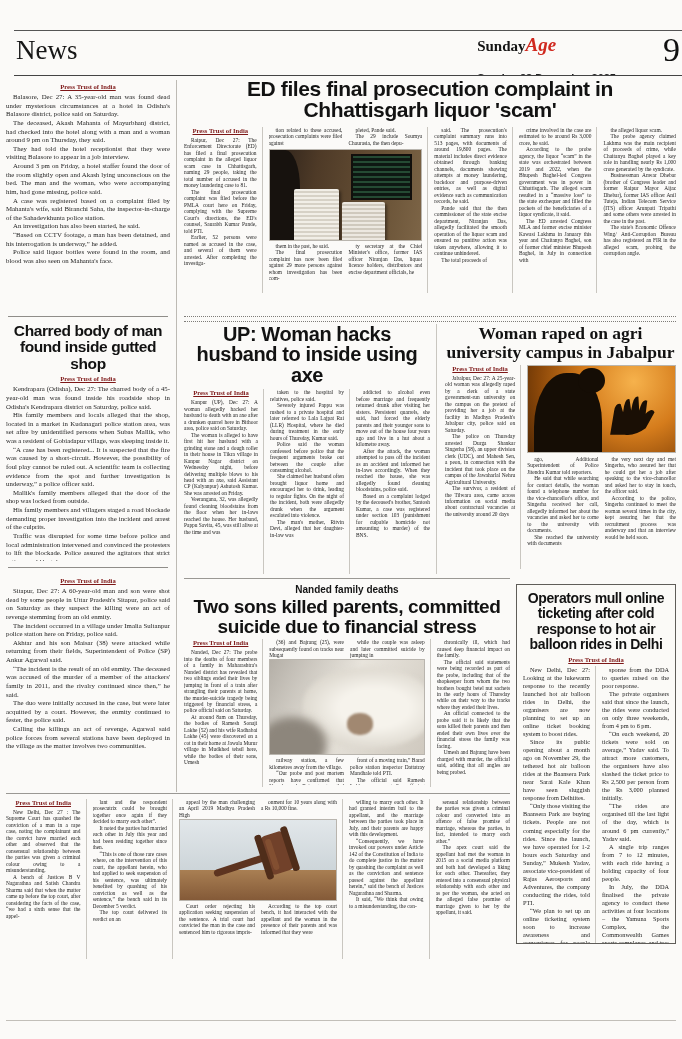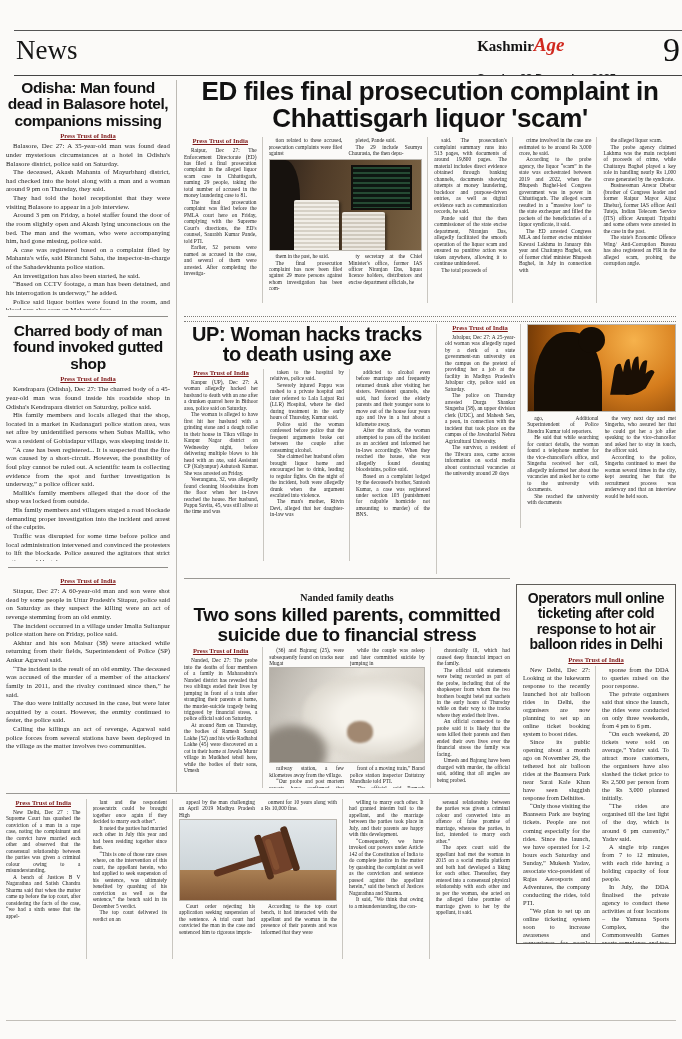--- a/index.html
+++ b/index.html
@@ -23,21 +23,21 @@
   .cols{display:flex;gap:6px;overflow:hidden;}
   .c{flex:1;overflow:hidden;border-right:1px solid #c9c6c0;padding-right:5px;}
   .c:last-child{border-right:none;padding-right:0;}
   .wide{flex:2.12;overflow:hidden;border-right:1px solid #c9c6c0;padding-right:5px;}
   .minirow{display:flex;gap:6px;overflow:hidden;}
   .mini{flex:1;overflow:hidden;}
   .hl-sans{font-family:"Liberation Sans",sans-serif;font-weight:bold;color:#121212;text-align:center;margin:0;letter-spacing:-.4px;}
   .hl-serif{font-family:"Liberation Serif",serif;font-weight:bold;color:#121212;text-align:center;margin:0;}
   .byline{font-family:"Liberation Serif",serif;font-weight:bold;font-size:6.6px;color:#7d1717;text-align:center;
           text-decoration:underline;margin:3px 0 3px 0;}
-  .kicker{font-family:Liberation Serif, serif;font-weight:bold;font-size:10px;color:#161616;text-align:center;margin:8px 0 2px 0;}
+  .kicker{font-family:Liberation Sans, sans-serif;font-weight:bold;font-size:10px;color:#161616;text-align:center;margin:0 0 2px 0;}
   .hsep{border-top:1px solid #8f8d89;margin:6px 2px;}
   .dotted{height:4px;border-top:1px dotted #7e7c78;border-bottom:1px dotted #7e7c78;}
   .rule{position:absolute;border-top:1px solid #9a9894;}
   
   .photo{position:relative;width:100%;overflow:hidden;border:1px solid #b9b5ae;box-sizing:border-box;}
   .ed-photo{height:92px;background:linear-gradient(100deg,#2a2019 0%,#4e3a27 30%,#6b5438 75%,#7d6547 100%);}
   .ed-photo .figure{position:absolute;left:-4%;top:0;width:24%;height:105%;background:#17120e;border-radius:0 40% 0 0;}
   .ed-photo .monitor{position:absolute;right:6%;top:5%;width:38%;height:46%;background:repeating-linear-gradient(180deg,#254a33 0 2px,#0e1712 2px 5px);border:2px solid #120f0c;}
   .ed-photo .stack1{position:absolute;left:16%;bottom:-2%;width:30%;height:58%;border-radius:2px;background:repeating-linear-gradient(180deg,#f1eee7 0 2px,#d6d1c6 2px 4px);box-shadow:2px 2px 3px rgba(0,0,0,.4);}
   .ed-photo .stack2{position:absolute;left:48%;bottom:-2%;width:28%;height:44%;border-radius:2px;background:repeating-linear-gradient(180deg,#ece8e0 0 2px,#cfc9bd 2px 4px);box-shadow:2px 2px 3px rgba(0,0,0,.4);}
@@ -54,44 +54,43 @@
   .opbox{border:1px solid #5f5d59;background:#fbfaf7;padding:6px 6px;box-sizing:border-box;}
 </style>
 </head>
 <body>
 
 <div class="page">
 
   <header class="abs masthead">
     <div class="section-title">News</div>
     <div class="brandblock">
-      <span class="brand-black">Kashmir</span><span class="brand-red">Age</span>
+      <span class="brand-black">Sunday</span><span class="brand-red">Age</span>
       <div class="dateline">Sunday 28 December 2025</div>
     </div>
     <div class="pagenum">9</div>
   </header>
 
   <aside class="abs" style="left:6px;top:80px;width:171px;height:712px;border-right:1px solid #bdbab4;padding-right:6px;box-sizing:border-box;">
     <article style="height:230px;overflow:hidden;">
-      <h2 class="hl-sans" style="font-size:15.5px;line-height:1.06;">Odisha: Man found dead in Balasore hotel, companions missing</h2>
       <div class="byline">Press Trust of India</div>
       <div class="body f7">
           <p class="para">Balasore, Dec 27: A 35-year-old man was found dead under mysterious circumstances at a hotel in Odisha's Balasore district, police said on Saturday.</p>
           <p class="para">The deceased, Akash Mahanta of Mayurbhanj district, had checked into the hotel along with a man and a woman around 9 pm on Thursday, they said.</p>
           <p class="para">They had told the hotel receptionist that they were visiting Balasore to appear in a job interview.</p>
           <p class="para">Around 3 pm on Friday, a hotel staffer found the door of the room slightly open and Akash lying unconscious on the bed. The man and the woman, who were accompanying him, had gone missing, police said.</p>
           <p class="para">A case was registered based on a complaint filed by Mahanta's wife, said Biranchi Saha, the inspector-in-charge of the Sahadevkhunta police station.</p>
           <p class="para">An investigation has also been started, he said.</p>
           <p class="para">“Based on CCTV footage, a man has been detained, and his interrogation is underway,” he added.</p>
           <p class="para">Police said liquor bottles were found in the room, and blood was also seen on Mahanta's face.</p>
         </div>
     </article>
     <div class="hsep"></div>
     <article style="height:238px;overflow:hidden;">
-      <h2 class="hl-sans" style="font-size:15.5px;line-height:1.06;">Charred body of man found invoked gutted shop</h2>
+      <h2 class="hl-sans" style="font-size:15.5px;line-height:1.06;">Charred body of man found inside gutted shop</h2>
       <div class="byline">Press Trust of India</div>
       <div class="body f7">
           <p class="para">Kendrapara (Odisha), Dec 27: The charred body of a 45-year-old man was found inside his roadside shop in Odisha's Kendrapara district on Saturday, police said.</p>
           <p class="para">His family members and locals alleged that the shop, located in a market in Kudanagari police station area, was set afire by unidentified persons when Subas Mallik, who was a resident of Gobiadapur village, was sleeping inside it.</p>
           <p class="para">“A case has been registered... It is suspected that the fire was caused by a short-circuit. However, the possibility of foul play cannot be ruled out. A scientific team is collecting evidence from the spot and further investigation is underway,” a police officer said.</p>
           <p class="para">Mallik's family members alleged that the door of the shop was locked from outside.</p>
           <p class="para">His family members and villagers staged a road blockade demanding proper investigation into the incident and arrest of the culprits.</p>
           <p class="para">Traffic was disrupted for some time before police and local administration intervened and convinced the protesters to lift the blockade. Police assured the agitators that strict action would be taken.</p>
         </div>
     </article>
@@ -103,21 +102,21 @@
           <p class="para">The incident occurred in a village under Imalia Sultanpur police station here on Friday, police said.</p>
           <p class="para">Akhtar and his son Maisar (38) were attacked while returning from their fields, Superintendent of Police (SP) Ankur Agarwal said.</p>
           <p class="para">“The incident is the result of an old enmity. The deceased was accused of the murder of a member of the attackers' family in 2011, and the rivalry continued since then,” he said.</p>
           <p class="para">The duo were initially accused in the case, but were later acquitted by a court. However, the enmity continued to fester, the police said.</p>
           <p class="para">Calling the killings an act of revenge, Agarwal said police forces from several stations have been deployed in the village as the matter involves two communities.</p>
         </div>
     </article>
   </aside>
 
   <section class="abs" style="left:184px;top:78px;width:492px;height:236px;">
-    <h1 class="hl-sans" style="font-size:26px;line-height:1.02;margin-bottom:6px;">ED files final prosecution complaint in Chhattisgarh liquor 'scam'</h1>
+    <h1 class="hl-sans" style="font-size:21px;line-height:1.02;margin-bottom:6px;">ED files final prosecution complaint in Chhattisgarh liquor 'scam'</h1>
     <div class="cols" style="height:166px;">
       <div class="c">
         <div class="byline" style="margin-top:0;">Press Trust of India</div>
         <div class="body f5">
             <p class="para">Raipur, Dec 27: The Enforcement Directorate (ED) has filed a final prosecution complaint in the alleged liquor scam case in Chhattisgarh, naming 29 people, taking the total number of accused in the money laundering case to 81.</p>
             <p class="para">The final prosecution complaint was filed before the PMLA court here on Friday, complying with the Supreme Court's directions, the ED's counsel, Saurabh Kumar Pande, told PTI.</p>
             <p class="para">Earlier, 52 persons were named as accused in the case, and several of them were arrested. After completing the investiga-</p>
           </div>
       </div>
       <div class="wide">
@@ -161,21 +160,21 @@
           <p class="para">The probe agency claimed Lakhma was the main recipient of proceeds of crime, while Chaitanya Baghel played a key role in handling nearly Rs 1,000 crore generated by the syndicate.</p>
           <p class="para">Businessman Anwar Dhebar (brother of Congress leader and former Raipur Mayor Aijaz Dhebar), former IAS officer Anil Tuteja, Indian Telecom Service (ITS) officer Arunpati Tripathi and some others were arrested in the case in the past.</p>
           <p class="para">The state's Economic Offence Wing/ Anti-Corruption Bureau has also registered an FIR in the alleged scam, probing the corruption angle.</p>
         </div>
     </div>
   </section>
 
   <div class="abs dotted" style="left:184px;top:316px;width:492px;"></div>
 
   <section class="abs" style="left:184px;top:324px;width:253px;height:250px;border-right:1px solid #c9c6c0;padding-right:6px;box-sizing:border-box;">
-    <h1 class="hl-sans" style="font-size:20px;line-height:1.02;margin-bottom:4px;">UP: Woman hacks tracks to death using axe</h1>
+    <h1 class="hl-sans" style="font-size:20px;line-height:1.02;margin-bottom:4px;">UP: Woman hacks husband to inside using axe</h1>
     <div class="cols" style="height:192px;">
       <div class="c">
         <div class="byline" style="margin-top:0;">Press Trust of India</div>
         <div class="body f5">
             <p class="para">Kanpur (UP), Dec 27: A woman allegedly hacked her husband to death with an axe after a drunken quarrel here in Bithoor area, police said on Saturday.</p>
             <p class="para">The woman is alleged to have first hit her husband with a grinding stone and a dough roller in their house in Tikra village in Kanpur Nagar district on Wednesday night, before delivering multiple blows to his head with an axe, said Assistant CP (Kalyanpur) Ashutosh Kumar. She was arrested on Friday.</p>
             <p class="para">Veerangana, 32, was allegedly found cleaning bloodstains from the floor when her in-laws reached the house. Her husband, Pappu Savita, 45, was still alive at the time and was</p>
           </div>
       </div>
       <div class="c body f5">
@@ -187,20 +186,21 @@
         </div>
       <div class="c body f5">
           <p class="para">addicted to alcohol even before marriage and frequently returned drunk after visiting her sisters. Persistent quarrels, she said, had forced the elderly parents and their younger sons to move out of the house four years ago and live in a hut about a kilometre away.</p>
           <p class="para">After the attack, the woman attempted to pass off the incident as an accident and informed her in-laws accordingly. When they reached the house, she was allegedly found cleaning bloodstains, police said.</p>
           <p class="para">Based on a complaint lodged by the deceased's brother, Santosh Kumar, a case was registered under section 103 (punishment for culpable homicide not amounting to murder) of the BNS.</p>
         </div>
     </div>
   </section>
 
   <section class="abs" style="left:445px;top:324px;width:231px;height:250px;">
+    <h1 class="hl-serif" style="font-size:17.5px;line-height:1.08;margin-bottom:3px;">Woman raped on agri university campus in Jabalpur</h1>
     <div class="cols" style="height:204px;">
       <div class="c" style="flex:1;">
         <div class="byline" style="margin-top:0;">Press Trust of India</div>
         <div class="body f5">
             <p class="para">Jabalpur, Dec 27: A 25-year-old woman was allegedly raped by a clerk of a state government-run university on the campus on the pretext of providing her a job at the facility in Madhya Pradesh's Jabalpur city, police said on Saturday.</p>
             <p class="para">The police on Thursday arrested Durga Shankar Singerha (58), an upper division clerk (UDC), and Mahesh Sen, a peon, in connection with the incident that took place on the campus of the Jawaharlal Nehru Agricultural University.</p>
             <p class="para">The survivor, a resident of the Tilwara area, came across information on social media about contractual vacancies at the university around 20 days</p>
           </div>
       </div>
       <div class="wide" style="border-right:none;padding-right:0;">

